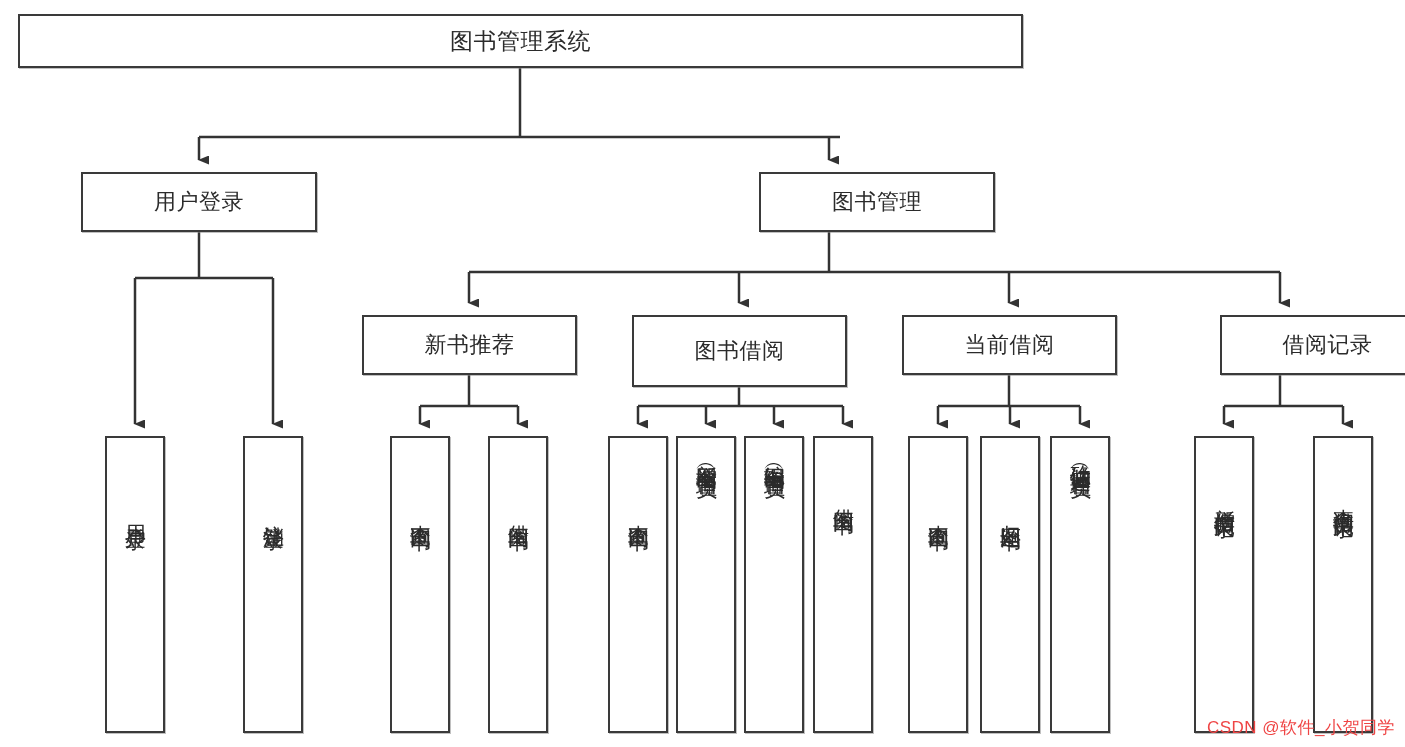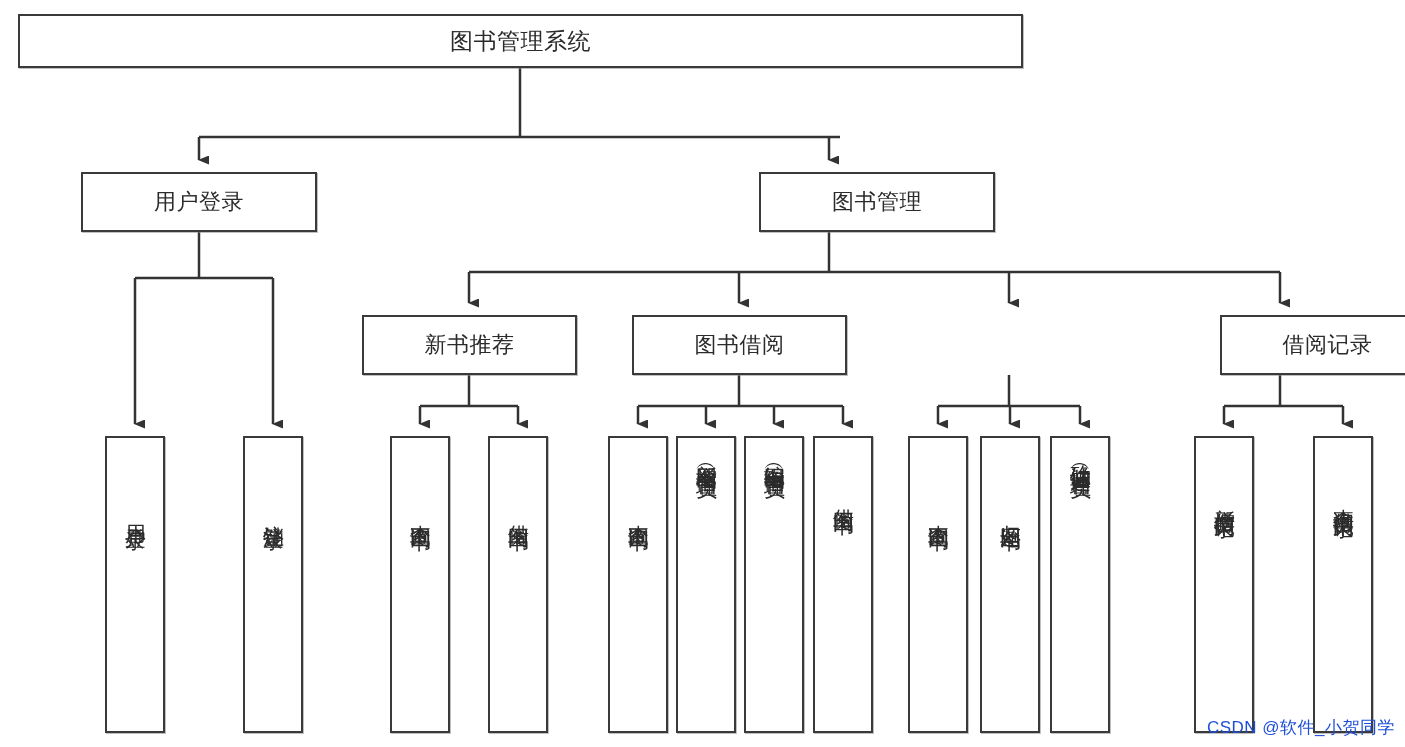--- a/index.html
+++ b/index.html
@@ -71,21 +71,21 @@
     margin-top: 46px;
   }
   .node.vert.long .node-label {
     margin-top: 2px;
   }
   #watermark {
     position: absolute;
     right: 10px;
     bottom: 8px;
     font-size: 17px;
-    color: #1d4ed8;
+    color: #ef4444;
     letter-spacing: 0.5px;
     white-space: nowrap;
     font-family: "Liberation Sans", "DejaVu Sans", sans-serif;
   }
 </style>
 </head>
 <body>
 
 <div id="diagram-root">
 
@@ -146,22 +146,25 @@
   <div class="node horiz" style="left:81px; top:172px; width:236px; height:60px;">
     <span class="node-label">用户登录</span>
   </div>
   <div class="node horiz" style="left:711px; top:172px; width:236px; height:60px;margin-left:48px;">
     <span class="node-label">图书管理</span>
   </div>
 
   <div class="node horiz" style="left:362px; top:315px; width:215px; height:60px;align-items:center;">
     <span class="node-label">新书推荐</span>
   </div>
-  <div class="node horiz" style="left:632px; top:315px; width:215px; height:60px;">
+  <div class="node horiz" style="left:632px; top:315px; width:215px; height:72px;">
     <span class="node-label">图书借阅</span>
+  </div>
+  <div class="node horiz" style="left:902px; top:315px; width:215px; height:60px;">
+    <span class="node-label">当前借阅</span>
   </div>
   <div class="node horiz" style="left:1220px; top:315px; width:215px; height:60px;">
     <span class="node-label">借阅记录</span>
   </div>
 
   <div class="node vert short" style="left:105px; top:436px; width:60px; height:297px;">
     <span class="node-label">用户登录</span>
   </div>
   <div class="node vert short" style="left:243px; top:436px; width:60px; height:297px;">
     <span class="node-label">注销登录</span>

